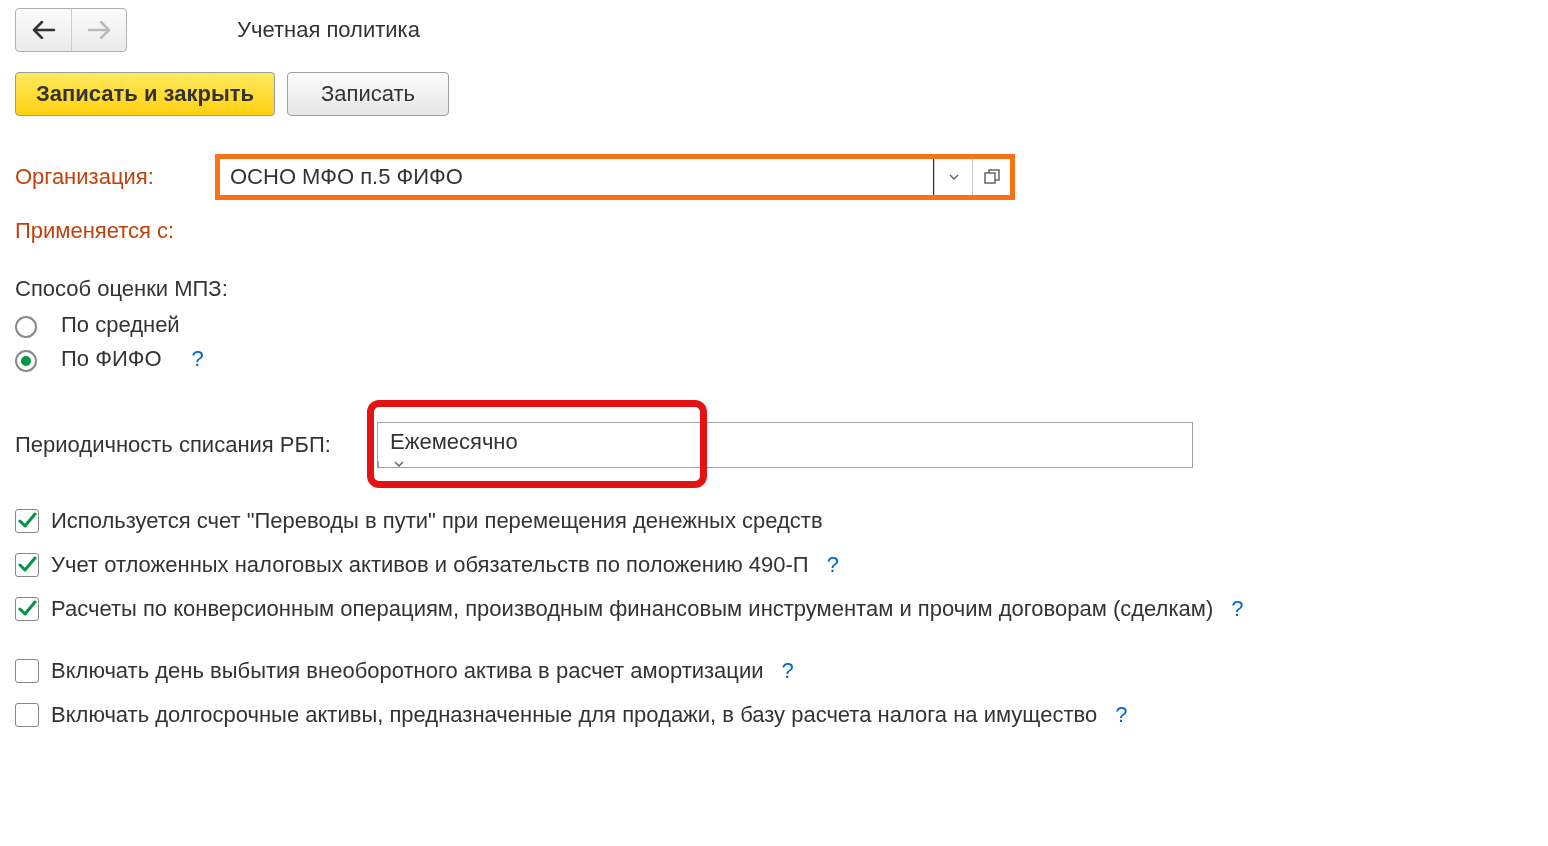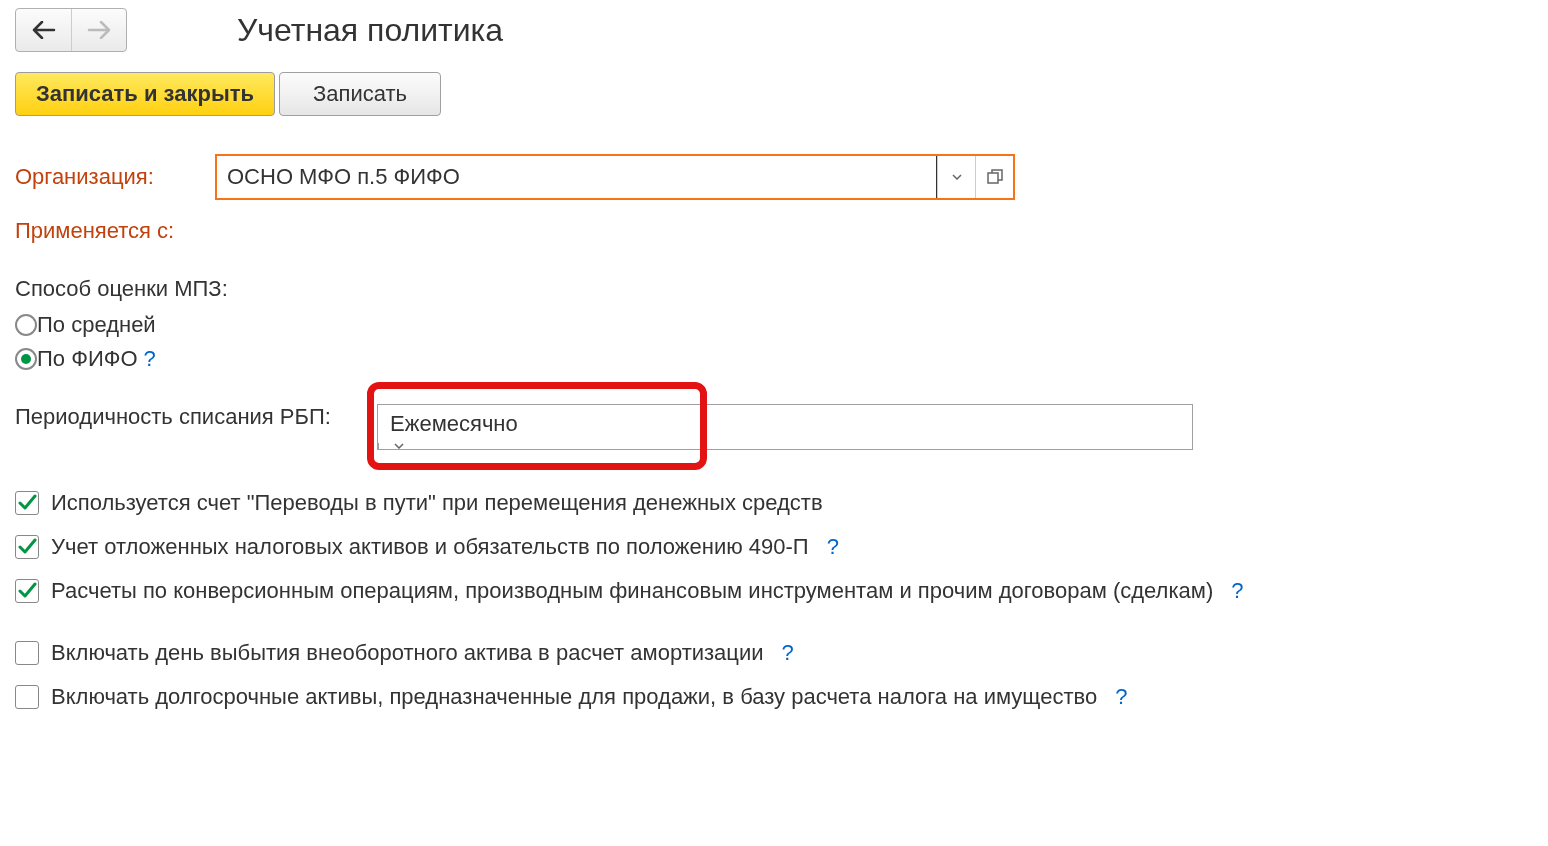--- a/index.html
+++ b/index.html
@@ -28,27 +28,27 @@
     height: 42px;
     display: flex;
     align-items: center;
     justify-content: center;
     cursor: pointer;
     border: none;
     background: transparent;
   }
   .nav-btn + .nav-btn { border-left: 1px solid #ccc; }
   .page-title {
-    font-size: 32px;
+    font-size: 22px;
     font-weight: 400;
     color: #333;
   }
   .toolbar {
     display: flex;
-    gap: 4px;
+    gap: 12px;
     margin-bottom: 38px;
   }
   .btn {
     display: flex;
     align-items: center;
     gap: 8px;
     padding: 0 33px;
     height: 44px;
     border: 1px solid #a0a0a0;
     background: linear-gradient(#fcfcfc, #e6e6e6);
@@ -64,21 +64,21 @@
     padding: 0 20px;
   }
   .form-row {
     display: flex;
     align-items: center;
     margin-bottom: 18px;
   }
   .form-label { width: 200px; color: #c2410c; }
   .input-group {
     display: flex;
-    border: 2px solid #f97316;
+    border: 5px solid #f97316;
     background: #fff;
     height: 46px;
   }
   .input-text {
     border: none;
     outline: none;
     padding: 0 10px;
     font-size: 22px;
     flex: 1;
     color: #333;
@@ -111,22 +111,22 @@
     align-items: center;
     justify-content: center;
     border-left: 1px solid #a0a0a0;
     cursor: pointer;
     font-weight: bold;
     letter-spacing: 1px;
   }
   .section-label { margin-bottom: 10px; margin-top: 32px; }
   .radio-row {
     display: flex;
-    align-items: center;
-    gap: 0;
+    align-items: flex-end;
+    gap: 24px;
     margin-bottom: 8px;
   }
   .radio {
     width: 22px;
     height: 22px;
     border: 2px solid #888;
     border-radius: 50%;
     display: flex;
     align-items: center;
     justify-content: center;
@@ -140,22 +140,22 @@
     border-radius: 50%;
   }
   .help-link {
     color: #0066cc;
     font-size: 22px;
     margin-left: 6px;
     cursor: pointer;
   }
   .period-row {
     display: flex;
-    align-items: flex-start;
-    margin-top: 32px;
+    align-items: center;
+    margin-top: 50px;
     margin-bottom: 40px;
   }
   .period-label { width: 362px; }
   .select-wrap { position: relative; display: flex; align-items: center; }
   .red-highlight {
     position: absolute;
     left: -10px;
     top: -22px;
     width: 340px;
     height: 88px;

